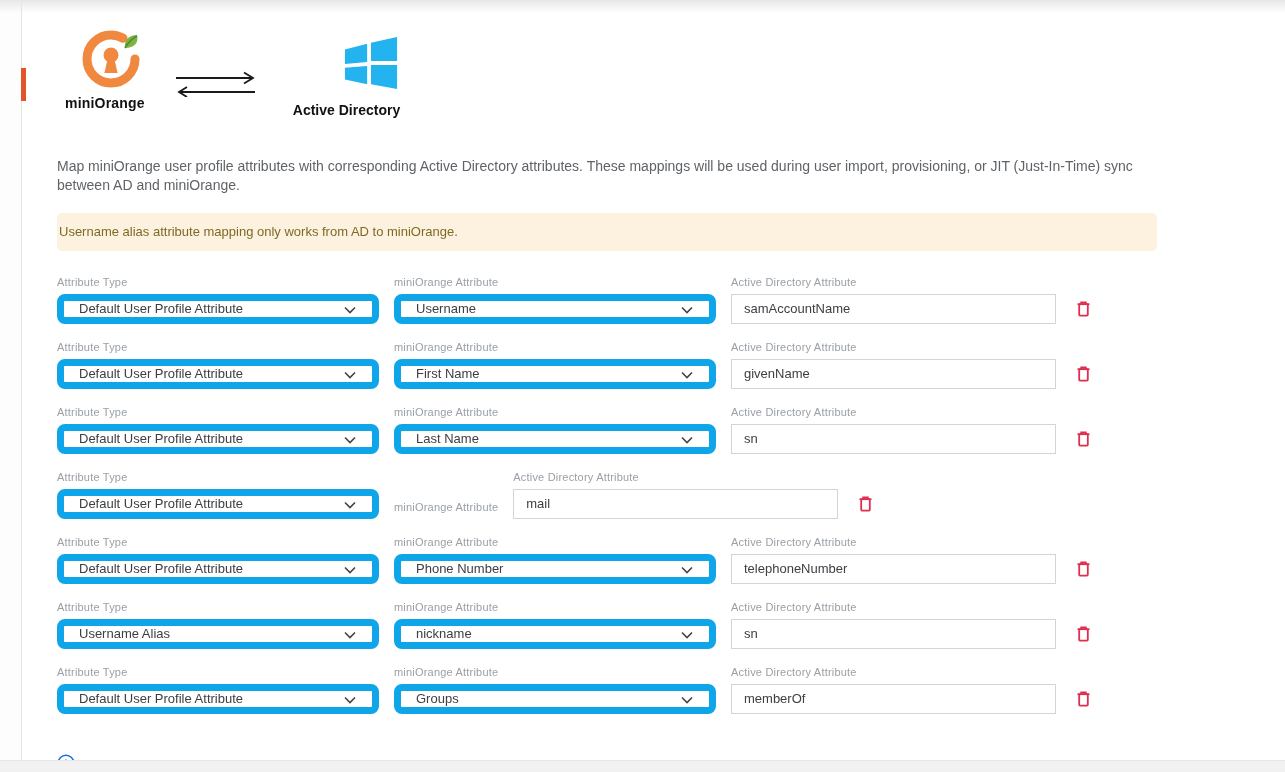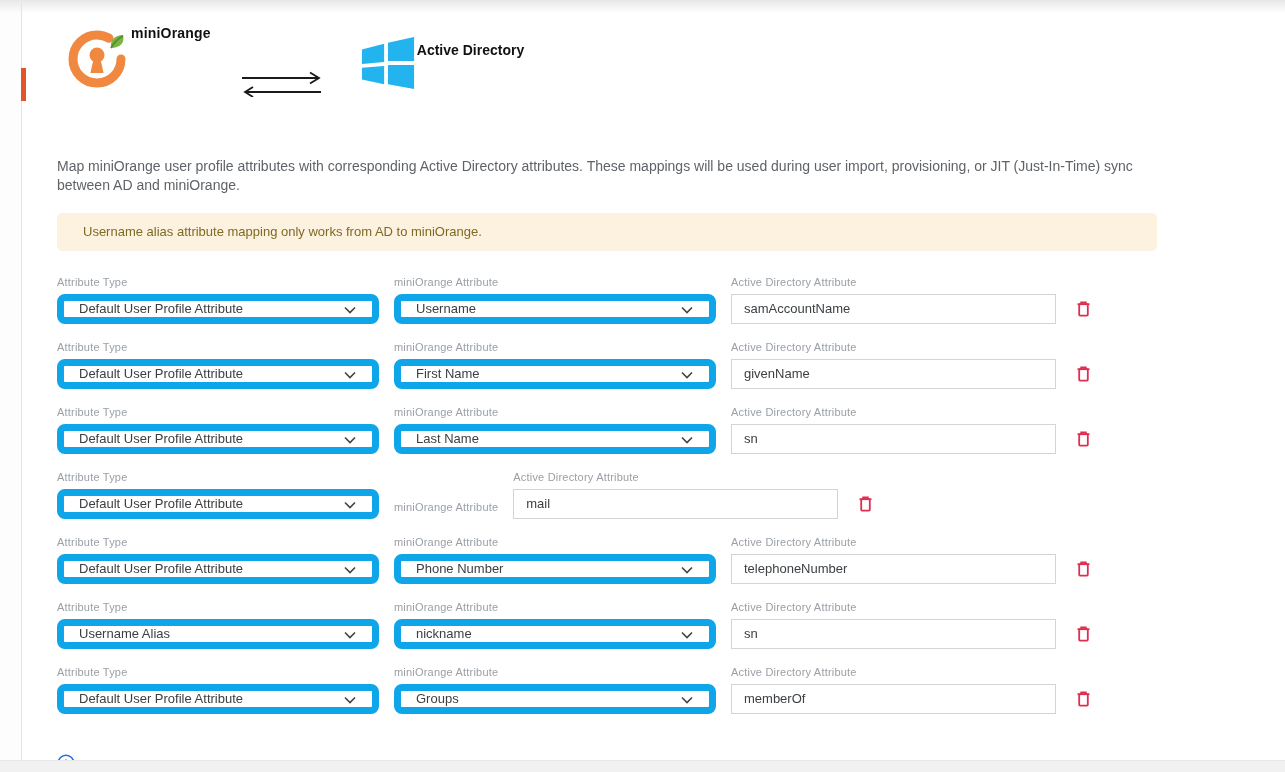--- a/index.html
+++ b/index.html
@@ -28,33 +28,33 @@
     position: absolute; left: 21px; top: 68px; width: 5px; height: 33px;
     background: #e2552b;
   }
   
   .content {
     position: absolute; left: 23px; top: 13px; width: 1262px;
     padding: 10px 0 0 34px;
   }
   
   .logo-row { display: flex; align-items: flex-start; height: 100px; }
-  .logo-block { display: flex; flex-direction: row; align-items: flex-start; }
+  .logo-block { display: flex; flex-direction: column; align-items: flex-end; }
   .mo-block { margin-left: 8px; }
   .mo-name { font-size: 14px; font-weight: bold; color: #111; margin-top: 2px; letter-spacing: .2px; }
   .sync-arrows { margin: 48px 26px 0 30px; }
   .ad-block { margin-left: 10px; margin-top: 13px; }
   .ad-name { font-size: 14px; font-weight: bold; color: #111; margin-top: 6px; }
   
   .description {
     margin-top: 34px; font-size: 14px; color: #5f6368; width: 1100px; line-height: 1.35;
   }
   .banner {
     margin-top: 18px; width: 1100px; height: 38px; border-radius: 5px;
-    display: flex; align-items: center; padding-left: 26px;
+    display: flex; align-items: center; padding-left: 2px;
     font-size: 13px;
   }
   
   .rows { margin-top: 25px; }
   .map-row { margin-bottom: 17px; display: flex; align-items: flex-end; }
   .field-group { display: flex; flex-direction: column; margin-right: 15px; }
   .field-label { font-size: 11px; color: #9aa0a6; margin-bottom: 6px; letter-spacing: .2px; }
   .select-box {
     width: 322px; height: 30px; border: 7px solid #0ea5e9; border-radius: 8px;
     background: #fff; display: flex; align-items: center; justify-content: space-between;

